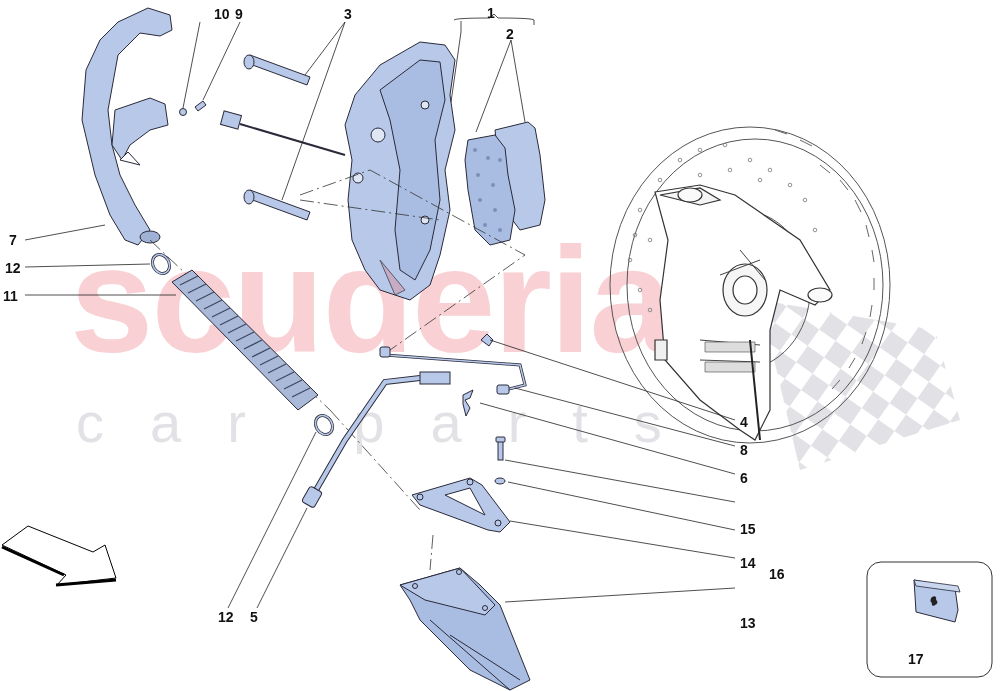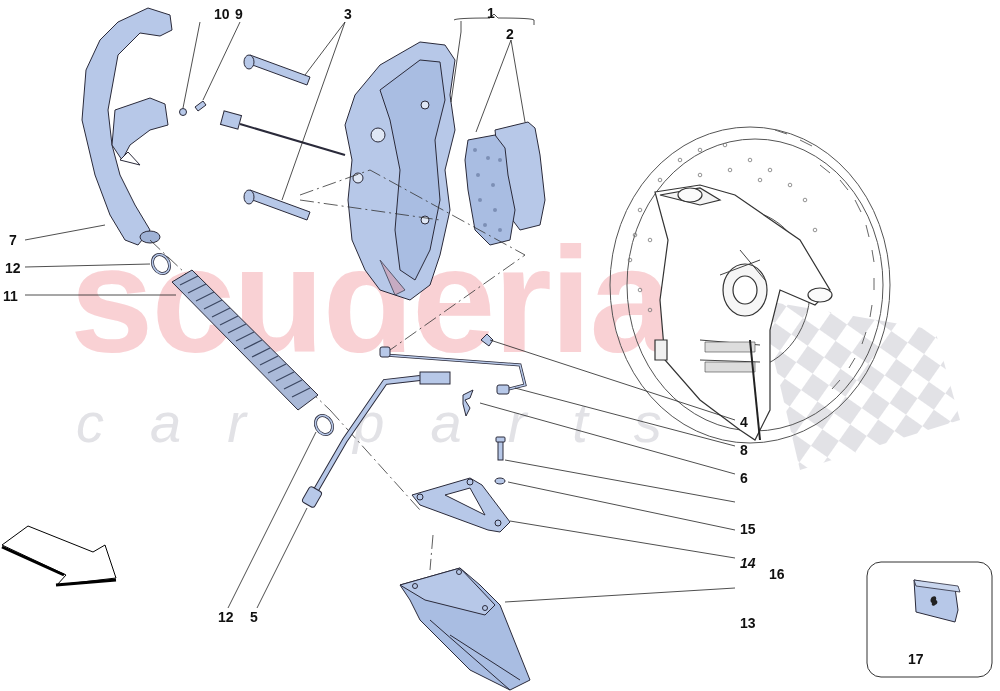--- a/index.html
+++ b/index.html
@@ -1,19 +1,19 @@
 <!DOCTYPE html>
 <html><head>
 <meta charset="utf-8">
 <style>
   html, body { margin: 0; padding: 0; background: #ffffff; }
   body { width: 1000px; height: 691px; position: relative; overflow: hidden; font-family: "Liberation Sans", sans-serif; }
   #stage { position: absolute; left: 0; top: 0; width: 1000px; height: 691px; }
   .wm-main { position: absolute; left: 70px; top: 225px; font-family: "Liberation Sans", sans-serif; font-weight: bold; font-size: 150px; line-height: 1; color: #f8c9cd; letter-spacing: -2px; opacity: 0.85; }
-  .wm-sub { position: absolute; left: 76px; top: 395px; font-family: "Liberation Sans", sans-serif; font-size: 56px; line-height: 1; color: #e2e2e6; letter-spacing: 46px; font-style: italic; }
+  .wm-sub { position: absolute; left: 76px; top: 395px; font-family: "Liberation Sans", sans-serif; font-size: 56px; line-height: 1; color: #e2e2e6; letter-spacing: 46px; }
   .callout { position: absolute; font-family: "Liberation Sans", sans-serif; font-weight: bold; font-size: 14px; color: #111; line-height: 1; }
   svg#art { position: absolute; left: 0; top: 0; }
 </style>
 </head>
 <body>
 
 <div id="stage">
 
   <div class="wm-main">scuderia</div>
   <div class="wm-sub">car parts</div>
@@ -270,18 +270,18 @@
   <div class="callout" style="left:250px;top:610px;">5</div>
   <div class="callout" style="left:740px;top:471px;">6</div>
   <div class="callout" style="left:9px;top:233px;">7</div>
   <div class="callout" style="left:740px;top:443px;">8</div>
   <div class="callout" style="left:235px;top:7px;">9</div>
   <div class="callout" style="left:194px;top:7px;margin-left:20px;">10</div>
   <div class="callout" style="left:3px;top:289px;">11</div>
   <div class="callout" style="left:5px;top:261px;">12</div>
   <div class="callout" style="left:218px;top:610px;">12</div>
   <div class="callout" style="left:740px;top:584px;margin-top:32px;">13</div>
-  <div class="callout" style="left:740px;top:556px;font-style:italic;">14</div>
+  <div class="callout" style="left:740px;top:556px;">14</div>
   <div class="callout" style="left:740px;top:522px;">15</div>
   <div class="callout" style="left:769px;top:527px;margin-top:40px;">16</div>
   <div class="callout" style="left:908px;top:652px;">17</div>
 
 </div>
 
 </body></html>

